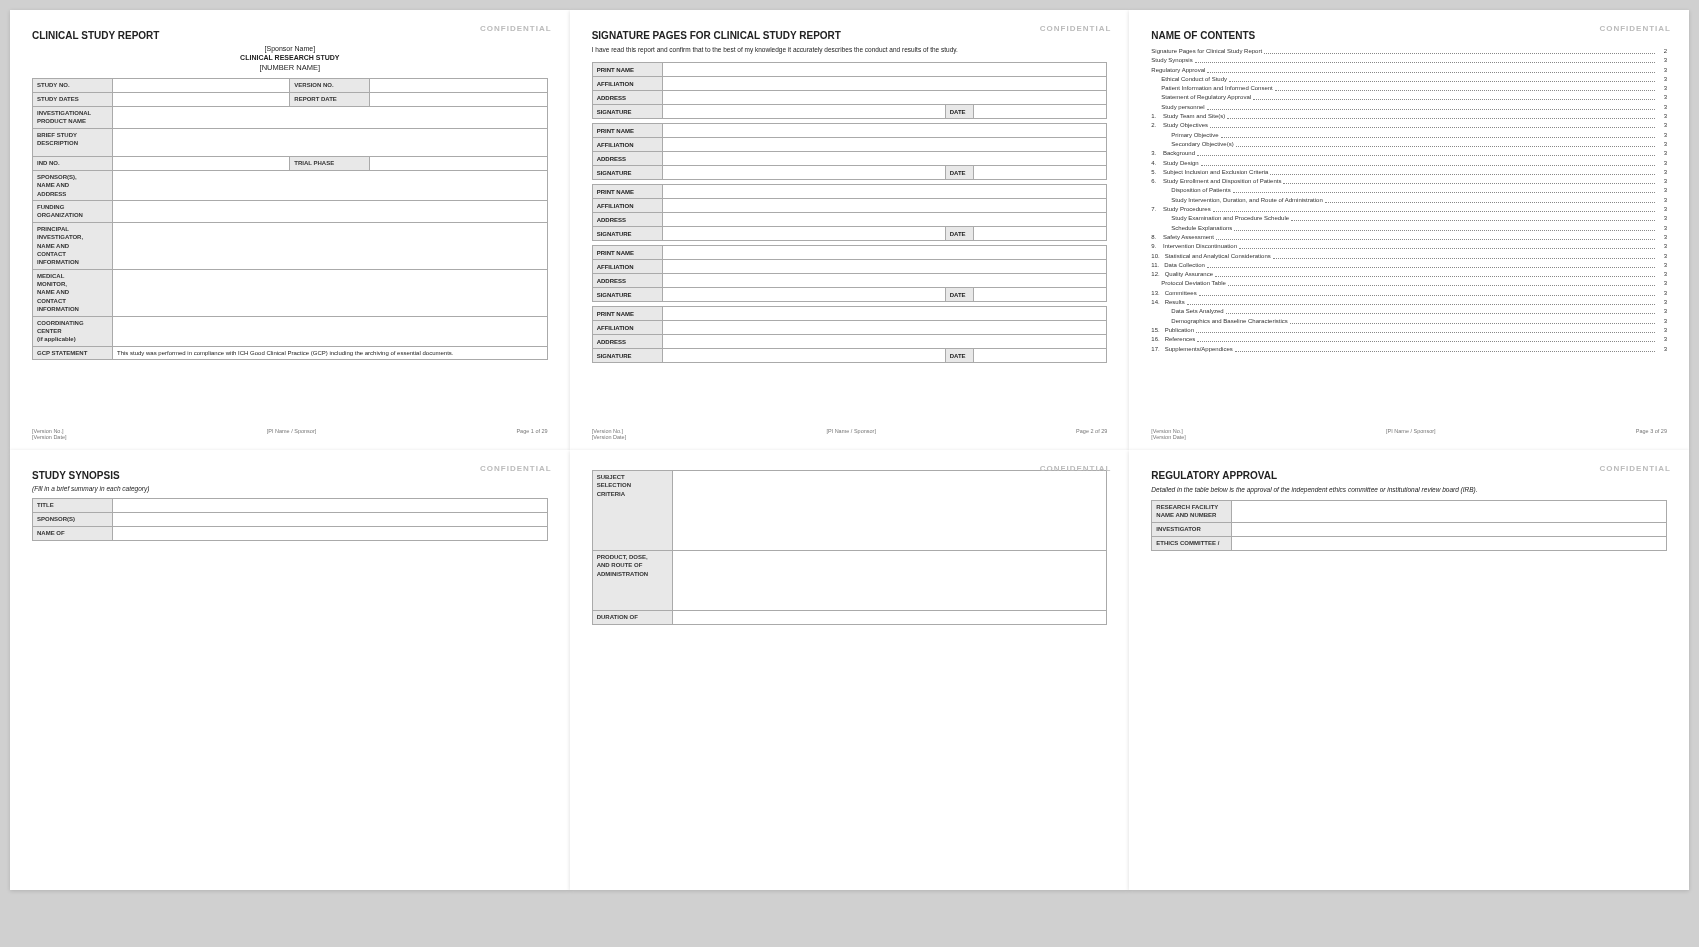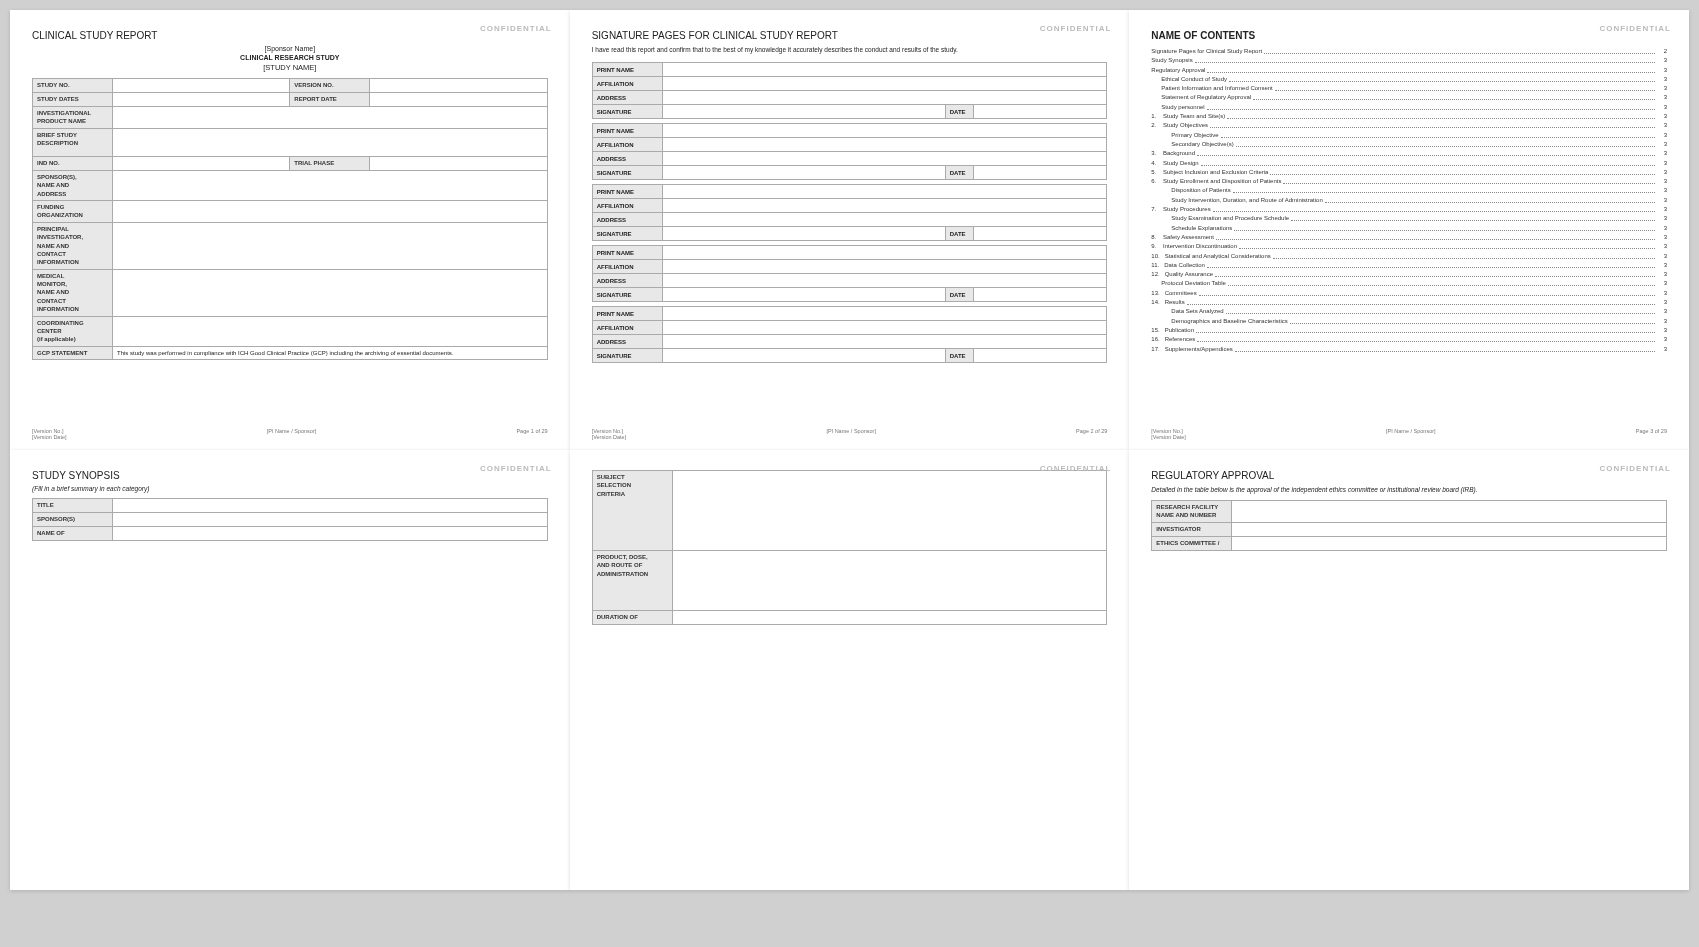--- a/index.html
+++ b/index.html
@@ -27,21 +27,21 @@
       position: absolute;
       top: 14px;
       right: 18px;
       color: #bbb;
       font-size: 8px;
       font-weight: bold;
       letter-spacing: 1px;
     }
     .page-title {
       font-size: 10px;
-      font-weight: normal;
+      font-weight: bold;
       color: #222;
       margin-bottom: 4px;
     }
     .page-subtitle {
       font-size: 7px;
       text-align: center;
       margin-bottom: 2px;
     }
     .page-subtitle-bold {
       font-size: 7px;
@@ -162,21 +162,21 @@
 </head>
 <body>
 
 <div class="grid">
 
   <div class="page">
     <div class="confidential">CONFIDENTIAL</div>
     <div class="page-title">CLINICAL STUDY REPORT</div>
     <div class="page-subtitle">[Sponsor Name]</div>
     <div class="page-subtitle-bold">CLINICAL RESEARCH STUDY</div>
-    <div class="page-subtitle-bracket">[STUDY NAME]</div>
+    <div class="page-subtitle-bracket">[NUMBER NAME]</div>
 
     <table class="form-table">
       <tbody>
           <tr class="row-short">
         <td class="label-cell">STUDY NO.</td>
         <td class="value-cell"></td>
         <td class="label-cell">VERSION NO.</td>
         <td class="value-cell"></td>
       </tr>
       <tr class="row-short">

